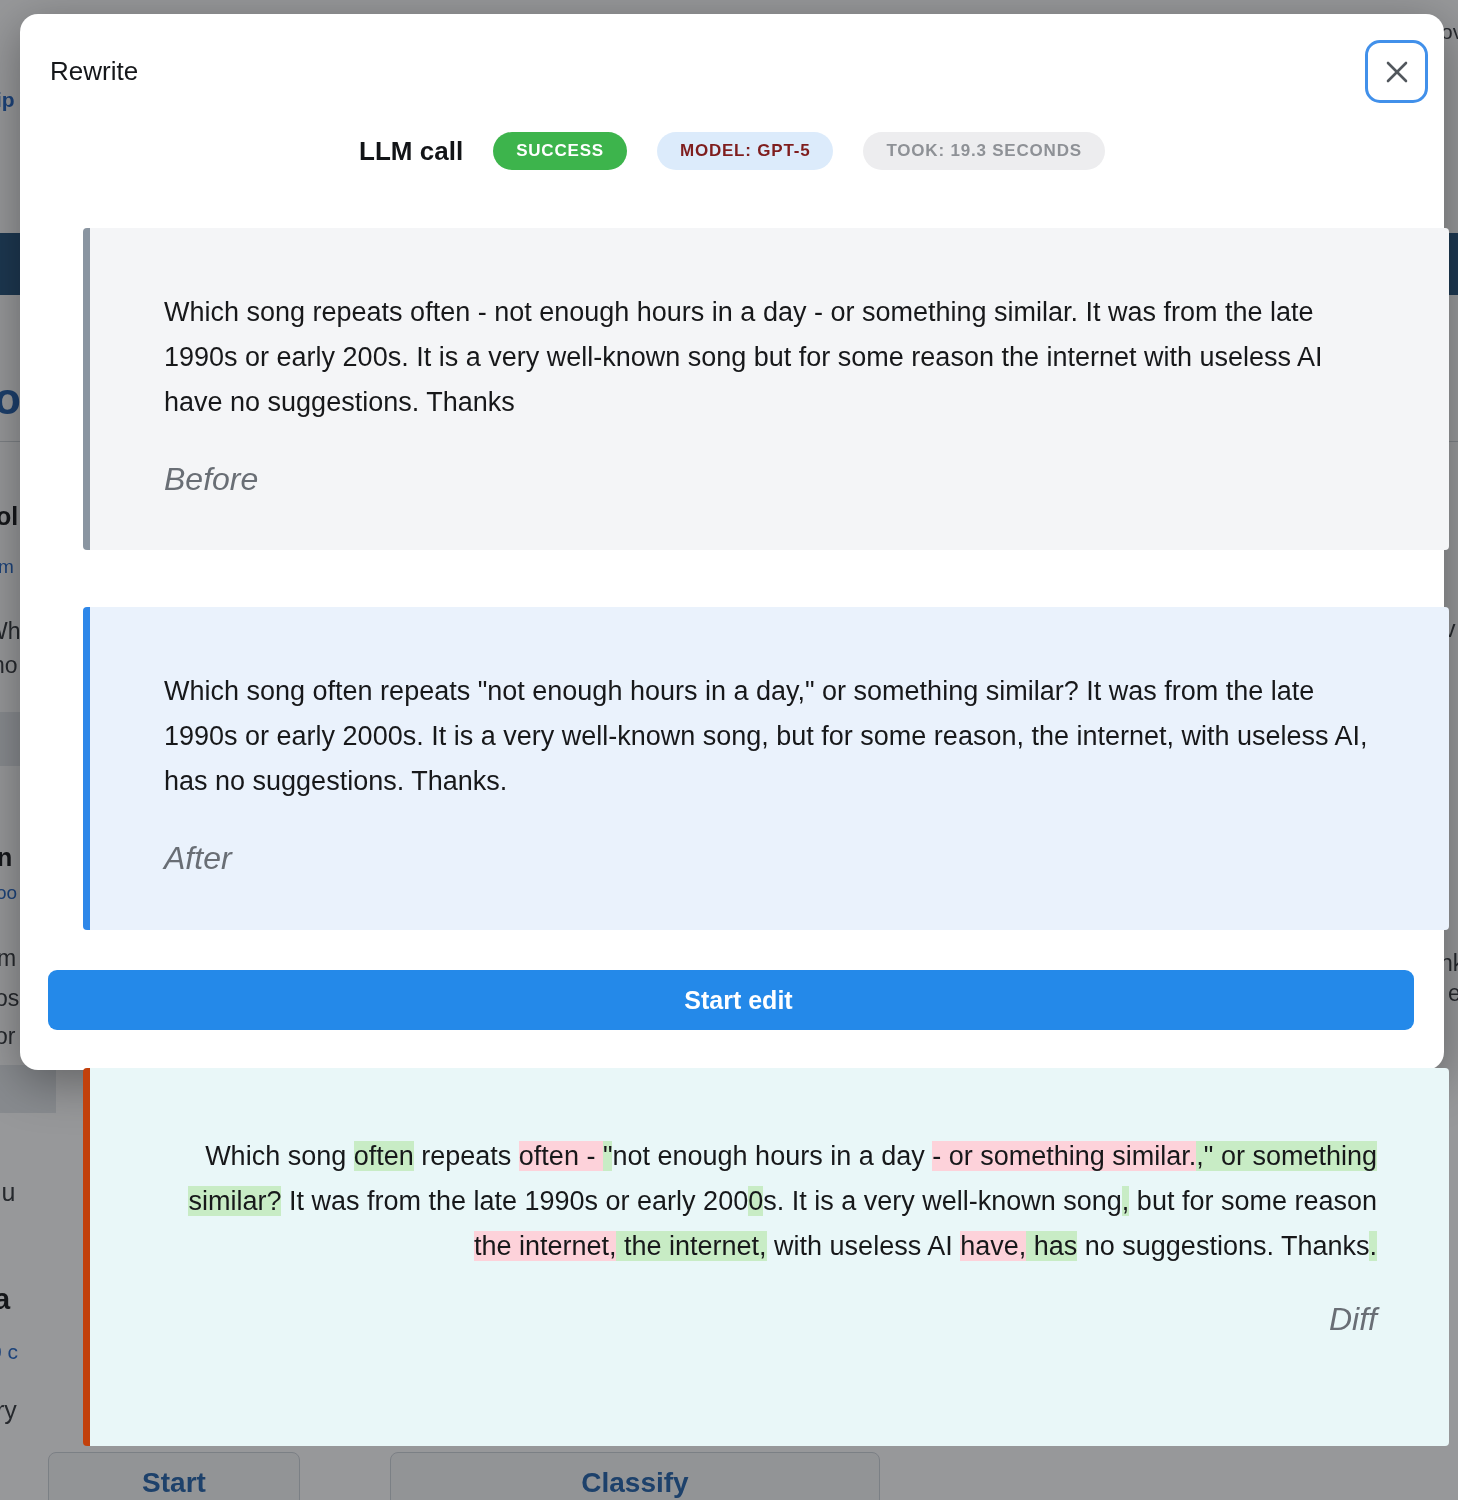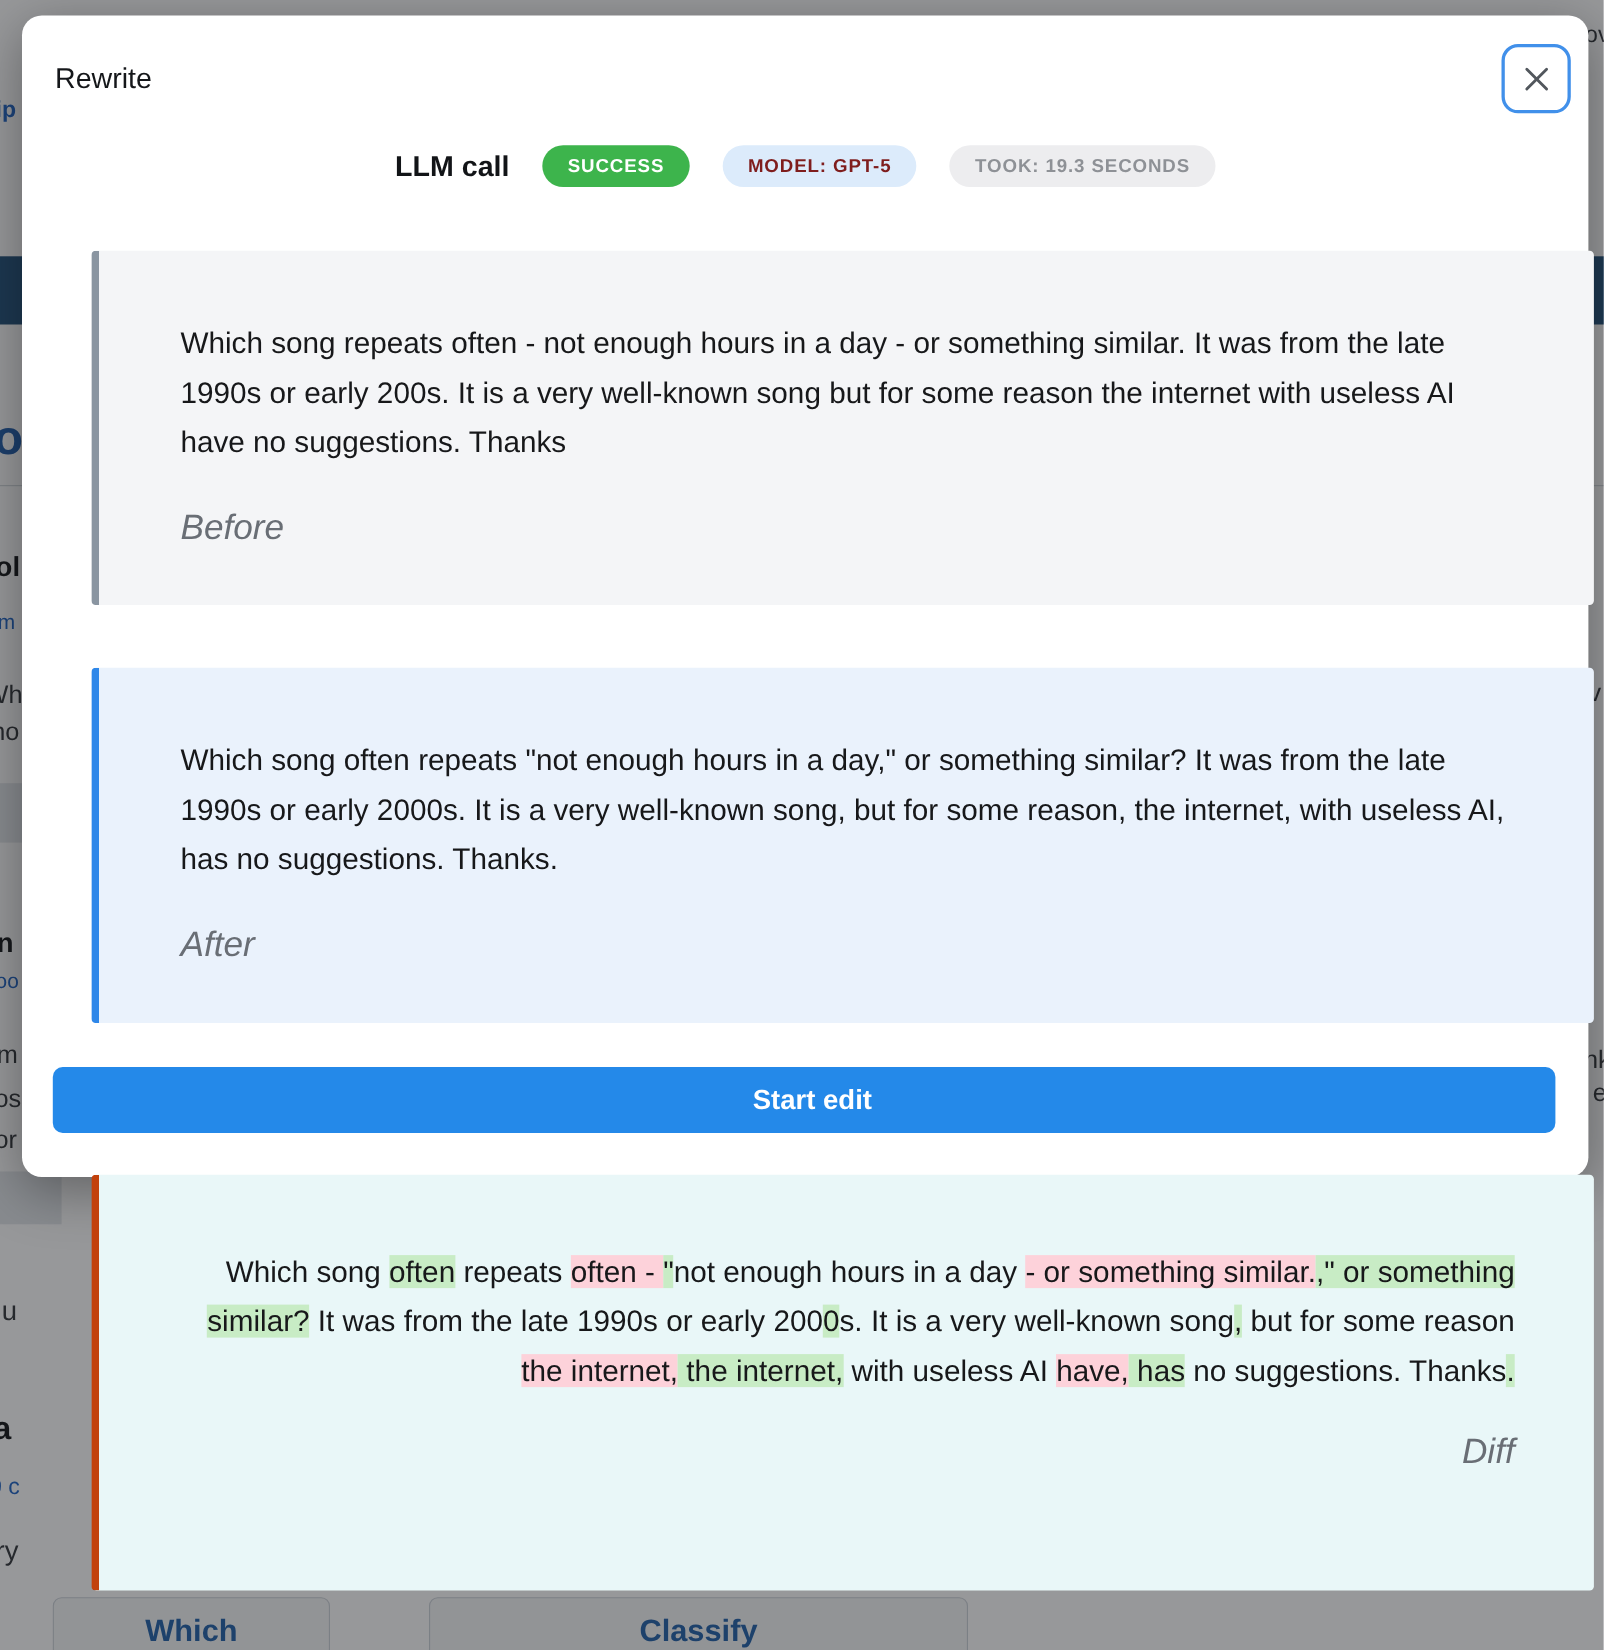--- a/index.html
+++ b/index.html
@@ -112,21 +112,21 @@
   <span class="frag" style="left:-4px; top:1178px; font-size:25px;">lu</span>
   <span class="frag frag-bold" style="left:-6px; top:1283px; font-size:29px;">a</span>
   <span class="frag frag-link" style="left:-10px; top:1340px; font-size:21px;">0 c</span>
   <span class="frag" style="left:-4px; top:1396px; font-size:25px;">ry</span>
 
   <span class="frag" style="left:1444px; top:616px; font-size:23px;">v</span>
   <span class="frag" style="left:1440px; top:950px; font-size:23px;">nk</span>
   <span class="frag" style="left:1448px; top:980px; font-size:23px;">e</span>
 
   <div class="bg-btn" style="left:48px; top:1452px; width:252px;">
-    <span>Which</span>
+    <span>Start</span>
   </div>
   <div class="bg-btn" style="left:390px; top:1452px; width:490px;">
     <span>Classify</span>
   </div>
 </div>
 
 <div class="overlay"></div>
 
 <div class="modal">
 

